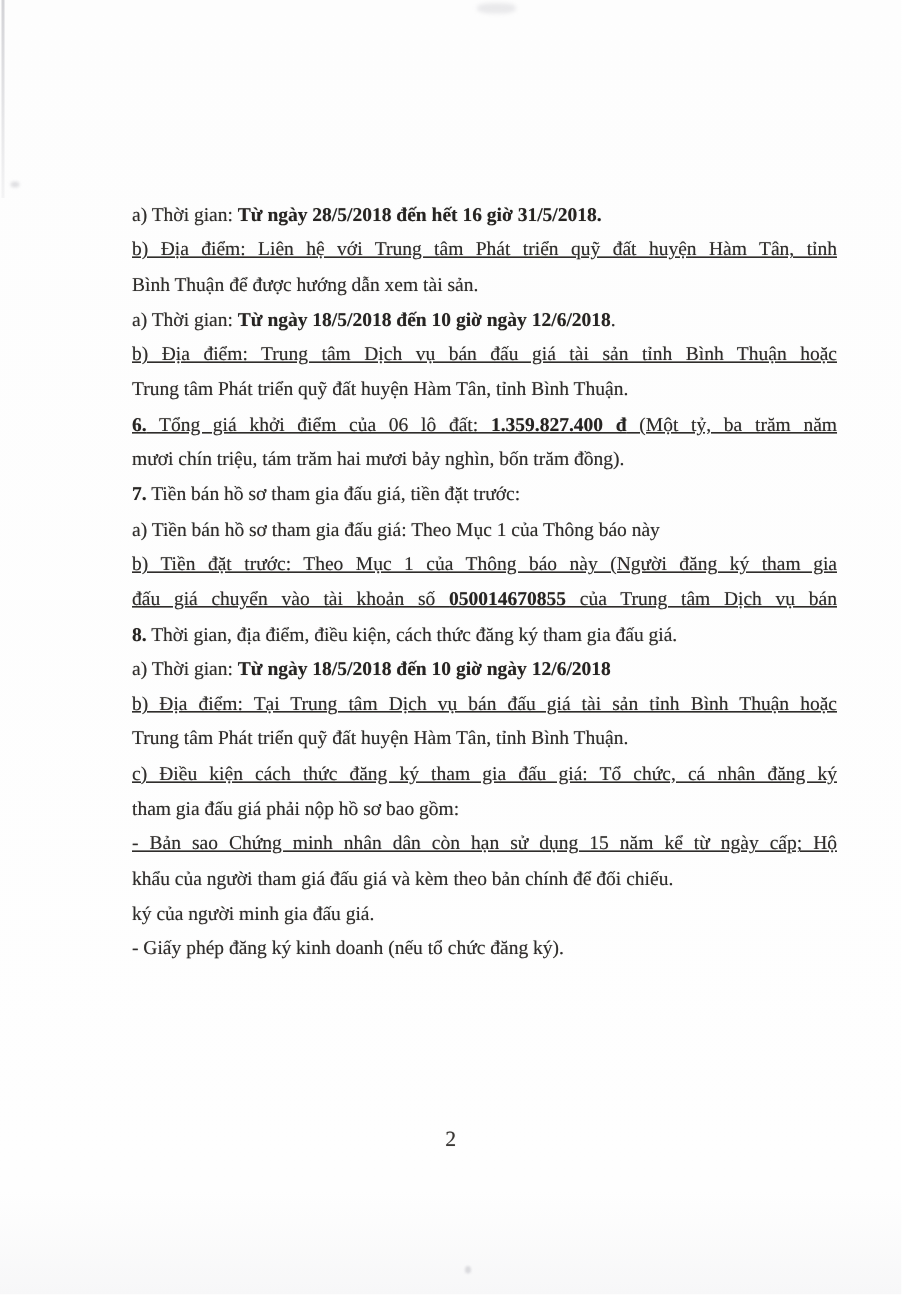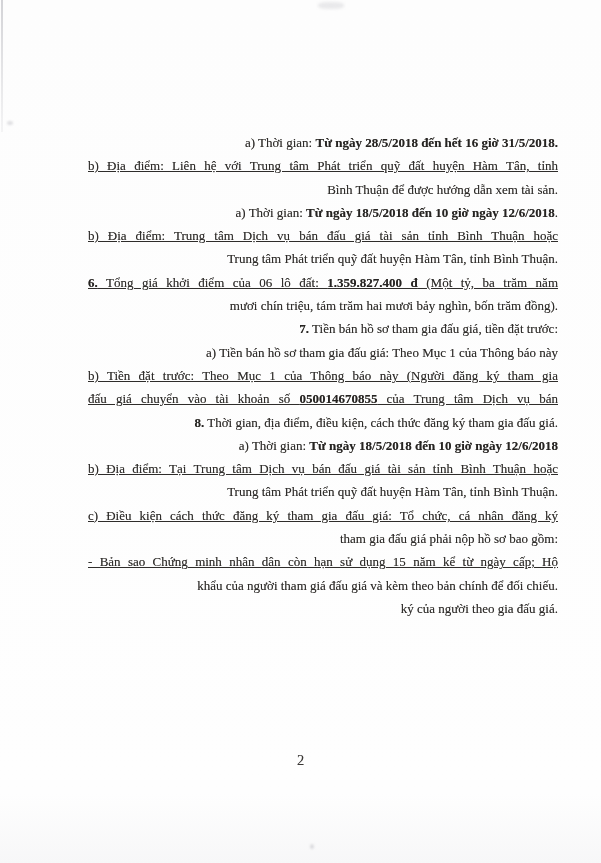--- a/index.html
+++ b/index.html
@@ -25,21 +25,21 @@
     left: 88px;
     top: 131px;
     width: 470px;
     font-size: 13px;
     color: #2f2d2b;
     text-shadow: 0 0 0.5px rgba(70, 65, 60, 0.55);
   }
   .line {
     height: 23.3px;
     line-height: 23.3px;
-    text-align: right;
+    text-align: left;
     white-space: normal;
   }
   .line.just {
     text-align: justify;
     text-align-last: justify;
     text-decoration: underline;
   }
   .line b {
     font-weight: 700;
     color: #262422;
@@ -117,17 +117,18 @@
       <div class="line just"><span>b) Tiền đặt trước: Theo Mục 1 của Thông báo này (Người đăng ký tham gia</span></div>
       <div class="line just"><span>đấu giá chuyển vào tài khoản số </span><b>050014670855</b><span> của Trung tâm Dịch vụ bán</span></div>
       <div class="line"><b>8.</b><span> Thời gian, địa điểm, điều kiện, cách thức đăng ký tham gia đấu giá.</span></div>
       <div class="line"><span>a) Thời gian: </span><b>Từ ngày 18/5/2018 đến 10 giờ ngày 12/6/2018</b></div>
       <div class="line just"><span>b) Địa điểm: Tại Trung tâm Dịch vụ bán đấu giá tài sản tỉnh Bình Thuận hoặc</span></div>
       <div class="line"><span>Trung tâm Phát triển quỹ đất huyện Hàm Tân, tỉnh Bình Thuận.</span></div>
       <div class="line just"><span>c) Điều kiện cách thức đăng ký tham gia đấu giá: Tổ chức, cá nhân đăng ký</span></div>
       <div class="line"><span>tham gia đấu giá phải nộp hồ sơ bao gồm:</span></div>
       <div class="line just"><span>- Bản sao Chứng minh nhân dân còn hạn sử dụng 15 năm kể từ ngày cấp; Hộ</span></div>
       <div class="line"><span>khẩu của người tham giá đấu giá và kèm theo bản chính để đối chiếu.</span></div>
-      <div class="line"><span>ký của người theo gia đấu giá.</span></div>
+      <div class="line"><span>ký của người minh gia đấu giá.</span></div>
+      <div class="line"><span>- Giấy phép đăng ký kinh doanh (nếu tổ chức đăng ký).</span></div>
     </div>
 
   <div class="page-number">2</div>
 </div>
 
 </body></html>

